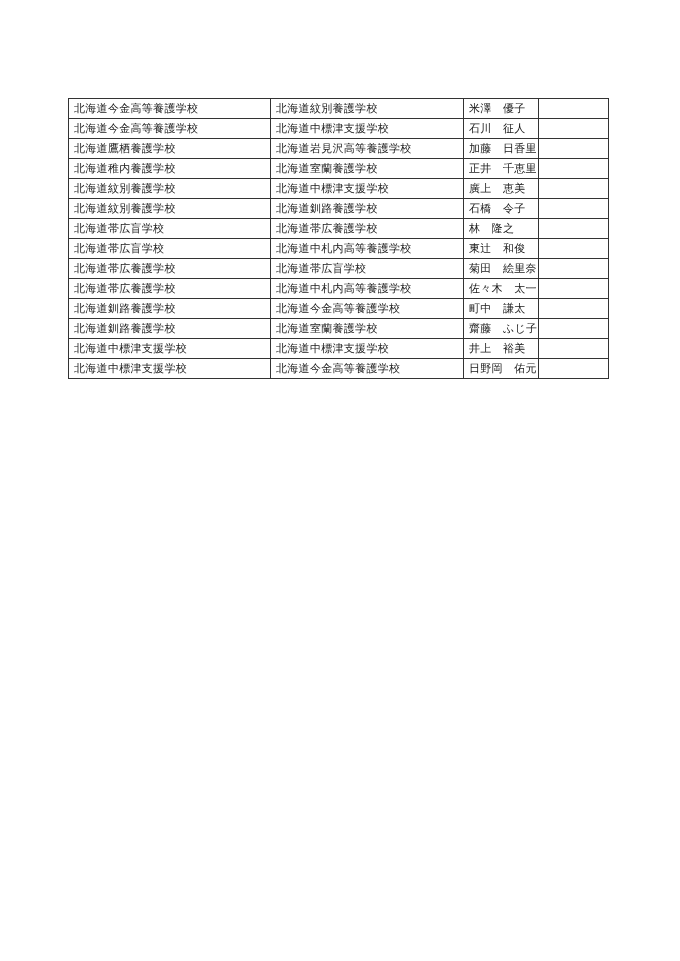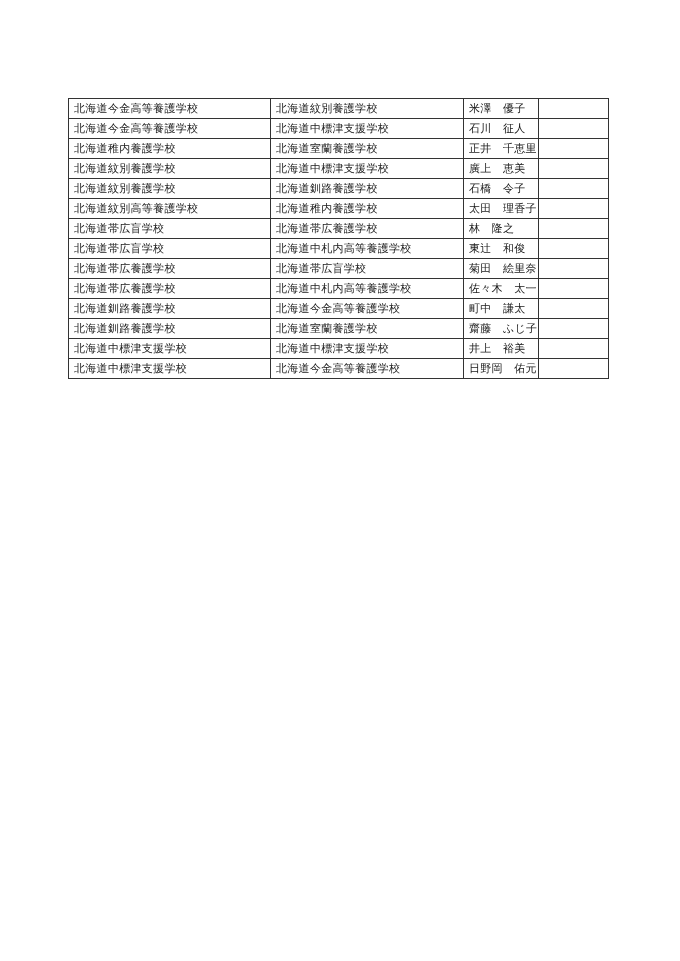--- a/index.html
+++ b/index.html
@@ -56,41 +56,41 @@
         <td>米澤　優子</td>
         <td></td>
       </tr>
       <tr>
         <td>北海道今金高等養護学校</td>
         <td>北海道中標津支援学校</td>
         <td>石川　征人</td>
         <td></td>
       </tr>
       <tr>
+        <td>北海道鷹栖養護学校</td>
+        <td>北海道岩見沢高等養護学校</td>
+        <td>加藤　日香里</td>
+        <td></td>
+      </tr>
+      <tr>
         <td>北海道稚内養護学校</td>
         <td>北海道室蘭養護学校</td>
         <td>正井　千恵里</td>
         <td></td>
       </tr>
       <tr>
         <td>北海道紋別養護学校</td>
         <td>北海道中標津支援学校</td>
         <td>廣上　恵美</td>
         <td></td>
       </tr>
       <tr>
         <td>北海道紋別養護学校</td>
         <td>北海道釧路養護学校</td>
         <td>石橋　令子</td>
-        <td></td>
-      </tr>
-      <tr>
-        <td>北海道紋別高等養護学校</td>
-        <td>北海道稚内養護学校</td>
-        <td>太田　理香子</td>
         <td></td>
       </tr>
       <tr>
         <td>北海道帯広盲学校</td>
         <td>北海道帯広養護学校</td>
         <td>林　隆之</td>
         <td></td>
       </tr>
       <tr>
         <td>北海道帯広盲学校</td>

